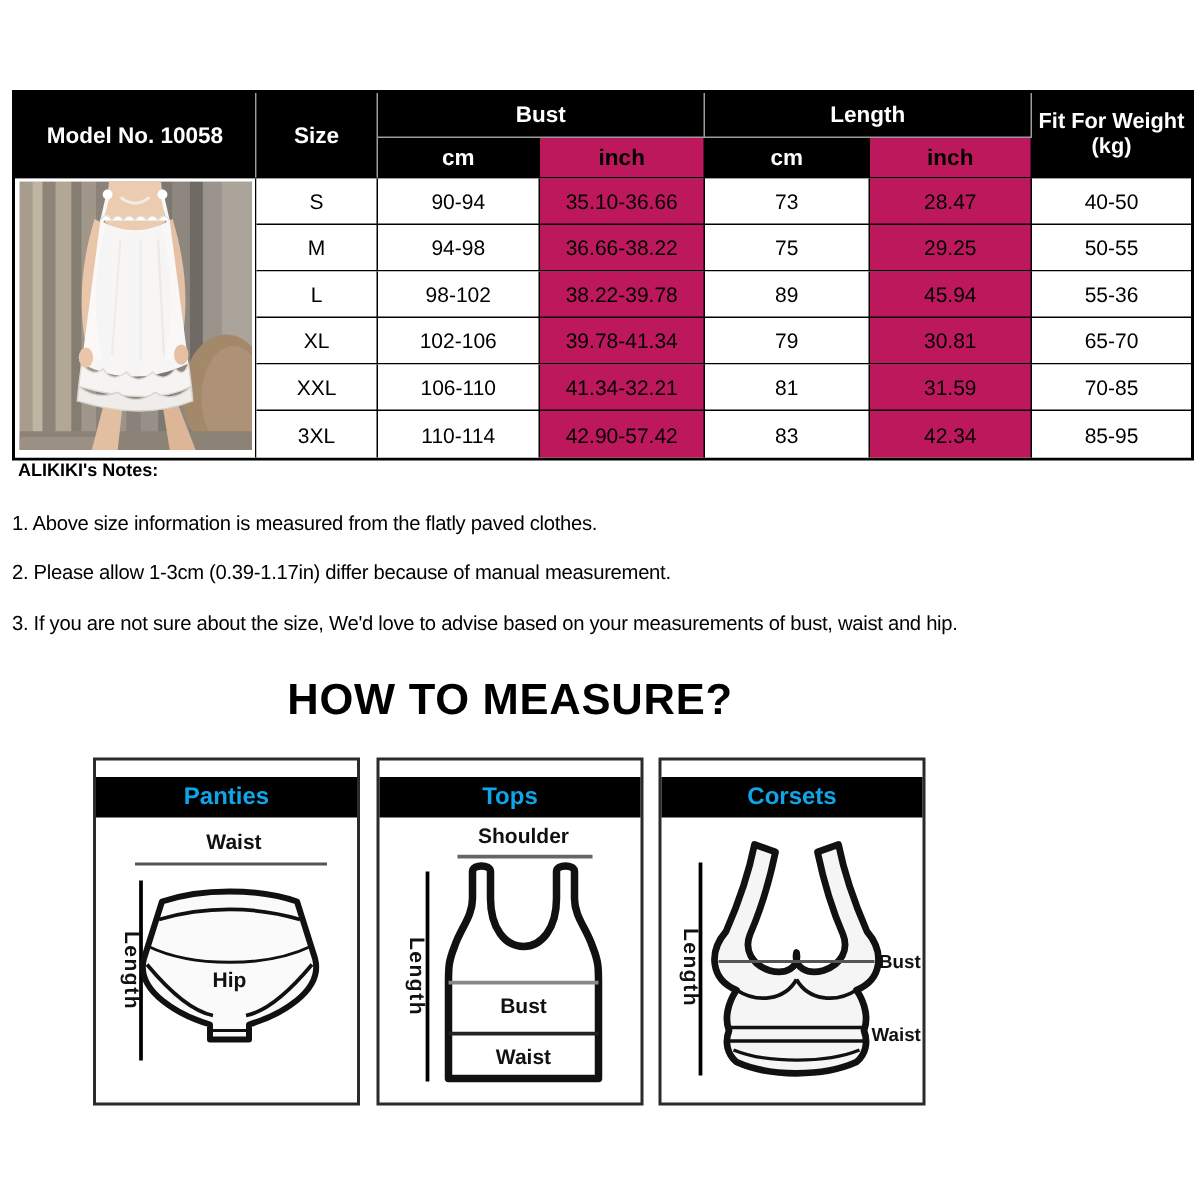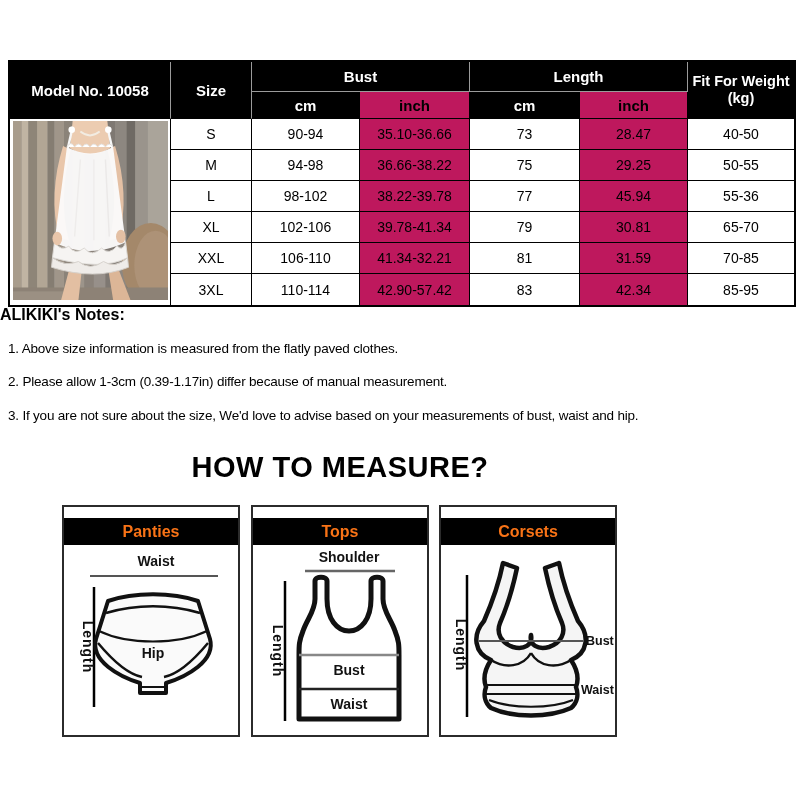--- a/index.html
+++ b/index.html
@@ -24,35 +24,35 @@
   td.hdr{background:#000;color:#fff;font-weight:bold;font-size:15px;}
   td.greyR{border-right-color:#9b9b9b;}
   td.greyB{border-bottom-color:#9b9b9b;}
   td.noR{border-right:none;}
   td.noB{border-bottom:none;}
   td.yel{background:#be185d;}
   td.fitcell{font-size:14.5px;line-height:17px;}
   td.photo-cell{padding:2px 2px 2px 3px;vertical-align:top;}
   td.photo-cell svg{display:block;width:100%;height:179px;}
   
-  .notes-heading{position:absolute;left:0;top:306px;font-size:16px;font-weight:bold;}
+  .notes-heading{position:absolute;left:12px;top:306px;font-size:12px;font-weight:bold;}
   .note{position:absolute;left:8px;font-size:13.5px;letter-spacing:-0.2px;}
   .note1{top:341px;text-align:center;} .note2{top:374px;} .note3{top:408px;}
   
   .measure-heading{
     position:absolute;left:0;top:451px;width:680px;text-align:center;
     font-size:29px;font-weight:bold;letter-spacing:0.5px;
   }
   .panel{
     position:absolute;top:505px;width:174px;height:228px;
     border:2px solid #2b2b2b;background:#fff;
   }
   .panel-panties{left:62px;} .panel-tops{left:251px;} .panel-corsets{left:439px;}
   .panel-title{
-    margin-top:11px;height:27px;background:#000;color:#f97316;
+    margin-top:11px;height:27px;background:#000;color:#0ea5e9;
     font-weight:bold;font-size:16px;text-align:center;line-height:27px;
   }
   .panel svg{display:block;width:174px;height:190px;}
   .diagram-label{font-family:"Liberation Sans",sans-serif;font-weight:bold;font-size:14px;fill:#111;}
   .diagram-label-sm{font-family:"Liberation Sans",sans-serif;font-weight:bold;font-size:12.5px;fill:#111;}
 </style>
 </head>
 <body>
 
 <div>
@@ -142,21 +142,21 @@
         <td>94-98</td>
         <td class="yel">36.66-38.22</td>
         <td>75</td>
         <td class="yel">29.25</td>
         <td class="noR">50-55</td>
       </tr>
       <tr class="drow">
         <td>L</td>
         <td>98-102</td>
         <td class="yel">38.22-39.78</td>
-        <td>77</td>
+        <td>89</td>
         <td class="yel">45.94</td>
         <td class="noR">55-36</td>
       </tr>
       <tr class="drow">
         <td>XL</td>
         <td>102-106</td>
         <td class="yel">39.78-41.34</td>
         <td>79</td>
         <td class="yel">30.81</td>
         <td class="noR">65-70</td>

